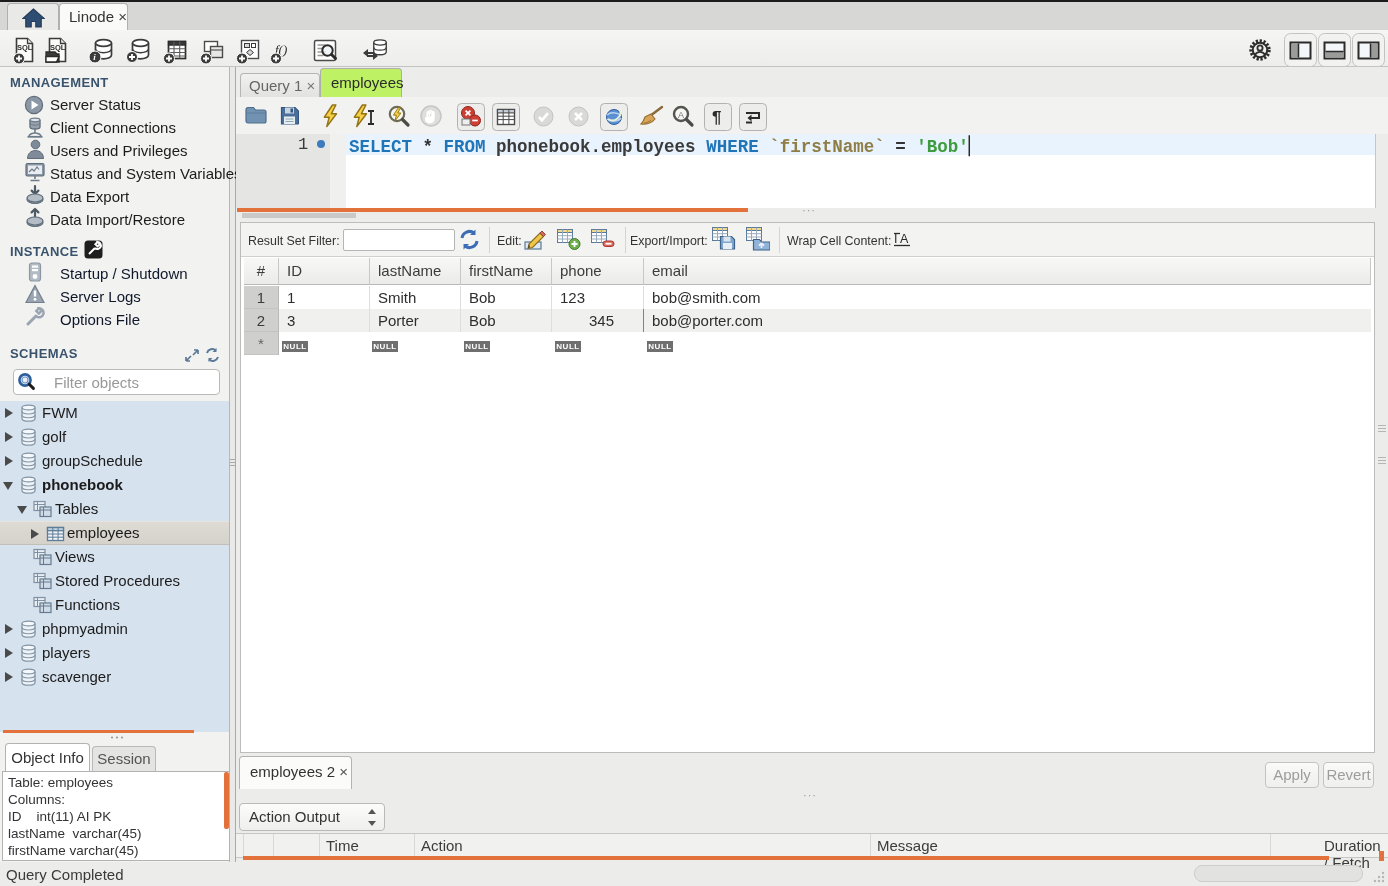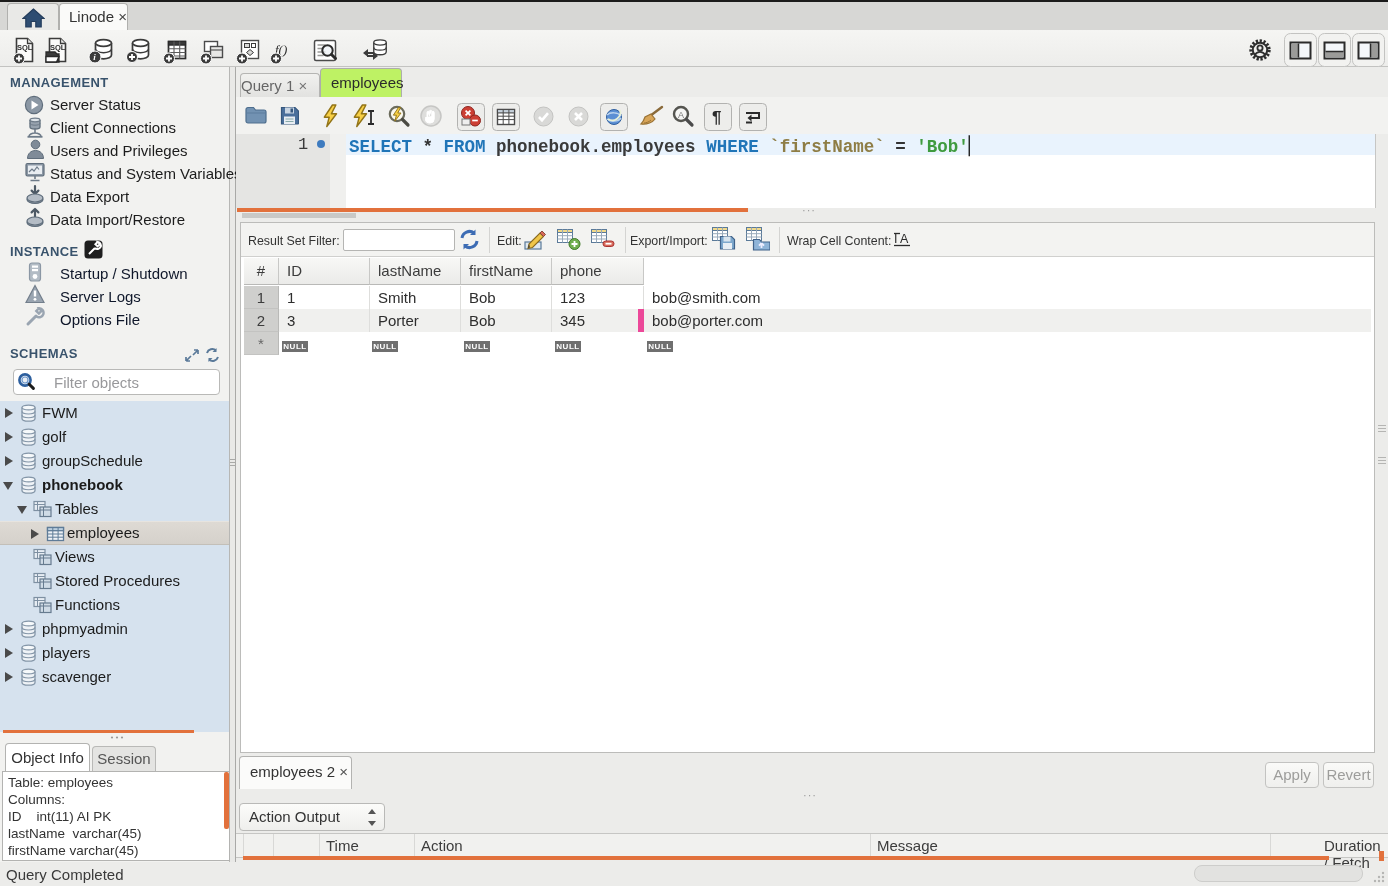--- a/index.html
+++ b/index.html
@@ -38,21 +38,21 @@
 
 #orangebar1 { left:3px; top:730px; width:191px; height:3px; background:#e2713c; }
 #objtab { left:5px; top:743px; width:85px; height:28px; background:#fff; border:1px solid #b3b3b1; border-bottom:none; border-radius:4px 4px 0 0; font-size:15px; color:#333; text-align:center; line-height:27px; }
 #sesstab { left:92px; top:746px; width:64px; height:33px; background:#e4e4e2; border:1px solid #b9b9b7; border-bottom:none; border-radius:4px 4px 0 0; font-size:15px; color:#555; text-align:center; line-height:24px; }
 #objinfo { left:2px; top:771px; width:228px; height:90px; background:#fff; border:1px solid #b3b3b1; font-size:13.5px; color:#333; line-height:17px; padding:2px 0 0 5px; }
 #objscroll { left:224px; top:772px; width:5px; height:57px; background:#e2713c; border-radius:2px; }
 #statustext { left:6px; top:866px; font-size:15px; color:#3a3a3a; }
 
 
 #qtabbar { left:236px; top:67px; width:1152px; height:30px; background:#ececea; }
-#qtab1 { left:240px; top:73px; width:80px; height:24px; background:linear-gradient(#f1f1ef,#e2e2e0); border:1px solid #b5b5b3; border-bottom:none; border-radius:4px 4px 0 0; font-size:15px; color:#666; line-height:23px; }
+#qtab1 { left:240px; top:73px; width:80px; height:24px; background:linear-gradient(#f1f1ef,#e2e2e0); border:1px solid #b5b5b3; border-bottom:none; border-radius:4px 4px 0 0; font-size:15px; color:#666; padding-left:8px; line-height:23px; }
 #qtab2 { left:320px; top:68px; width:82px; height:29px; background:#bef264; border:1px solid #adadab; border-bottom:none; border-radius:4px 4px 0 0; font-size:15px; color:#2b2b2b; padding-left:10px; line-height:27px; }
 #qtoolbar { left:236px; top:97px; width:1152px; height:37px; background:#f2f2f0; }
 #editor { left:236px; top:134px; width:1140px; height:74px; background:#fff; border-right:1px solid #c6c6c4; }
 #gutter { left:0px; top:0px; width:94px; height:74px; background:#e5e5e3; }
 #gutter2 { left:94px; top:0px; width:16px; height:74px; background:#f0f0ee; }
 #curline { left:110px; top:0px; width:1029px; height:21px; background:#e9f3fd; }
 #lineno { left:62px; top:1px; font-size:17px; color:#3a3a3a; }
 #linedot { left:81px; top:6px; width:8px; height:8px; border-radius:50%; background:#3e7bbf; }
 #sqltext { left:113px; top:2px; font-size:17.5px; font-weight:bold; white-space:pre; }
 #orangebar2 { left:237px; top:208px; width:511px; height:4px; background:#e2713c; }
@@ -270,33 +270,34 @@
     <span class="lbl" style="left:389px;">Export/Import:</span>
     <span class="vsep" style="left:538px;"></span>
     <span class="lbl" style="left:546px;">Wrap Cell Content:</span>
   </div>
   <div class="abs" id="grid">
     <div class="gh" style="left:3px;width:35px;text-align:center;padding-left:0;">#</div>
     <div class="gh" style="left:38px;width:91px;">ID</div>
     <div class="gh" style="left:129px;width:91px;">lastName</div>
     <div class="gh" style="left:220px;width:91px;">firstName</div>
     <div class="gh" style="left:311px;width:92px;">phone</div>
+    <div class="gh" style="left:403px;width:727px;">email</div>
     <div class="gc gnum" style="left:3px;top:28px;width:35px;">1</div>
     <div class="gc gnum" style="left:3px;top:51px;width:35px;">2</div>
     <div class="gc gnum" style="left:3px;top:74px;width:35px;color:#666;">*</div>
     <div class="gc" style="left:38px;top:51px;width:1092px;background:#f0f0ee;"></div>
     <div class="gc" style="left:38px;top:28px;width:91px;border-right:1px solid #dededc;">1</div>
     <div class="gc" style="left:129px;top:28px;width:91px;border-right:1px solid #dededc;">Smith</div>
     <div class="gc" style="left:220px;top:28px;width:91px;border-right:1px solid #dededc;">Bob</div>
     <div class="gc" style="left:311px;top:28px;width:92px;border-right:1px solid #dededc;">123</div>
     <div class="gc" style="left:403px;top:28px;width:727px;">bob@smith.com</div>
     <div class="gc" style="left:38px;top:51px;width:91px;border-right:1px solid #dededc;">3</div>
     <div class="gc" style="left:129px;top:51px;width:91px;border-right:1px solid #dededc;">Porter</div>
     <div class="gc" style="left:220px;top:51px;width:91px;border-right:1px solid #dededc;">Bob</div>
-    <div class="gc" style="left:311px;top:51px;width:92px;border-right:6px solid #ec4899;">345</div>
+    <div class="gc" style="left:311px;top:51px;width:92px;border-right:1px solid #ec4899;text-align:center;">345</div>
     <div class="gc" style="left:403px;top:51px;width:727px;">bob@porter.com</div>
     <div class="nullb" style="left:41px;top:83px;">NULL</div>
     <div class="nullb" style="left:131px;top:83px;">NULL</div>
     <div class="nullb" style="left:223px;top:83px;">NULL</div>
     <div class="nullb" style="left:314px;top:83px;">NULL</div>
     <div class="nullb" style="left:406px;top:83px;">NULL</div>
   </div>
 </div>
 
 <div class="abs" id="btabbar"></div>

